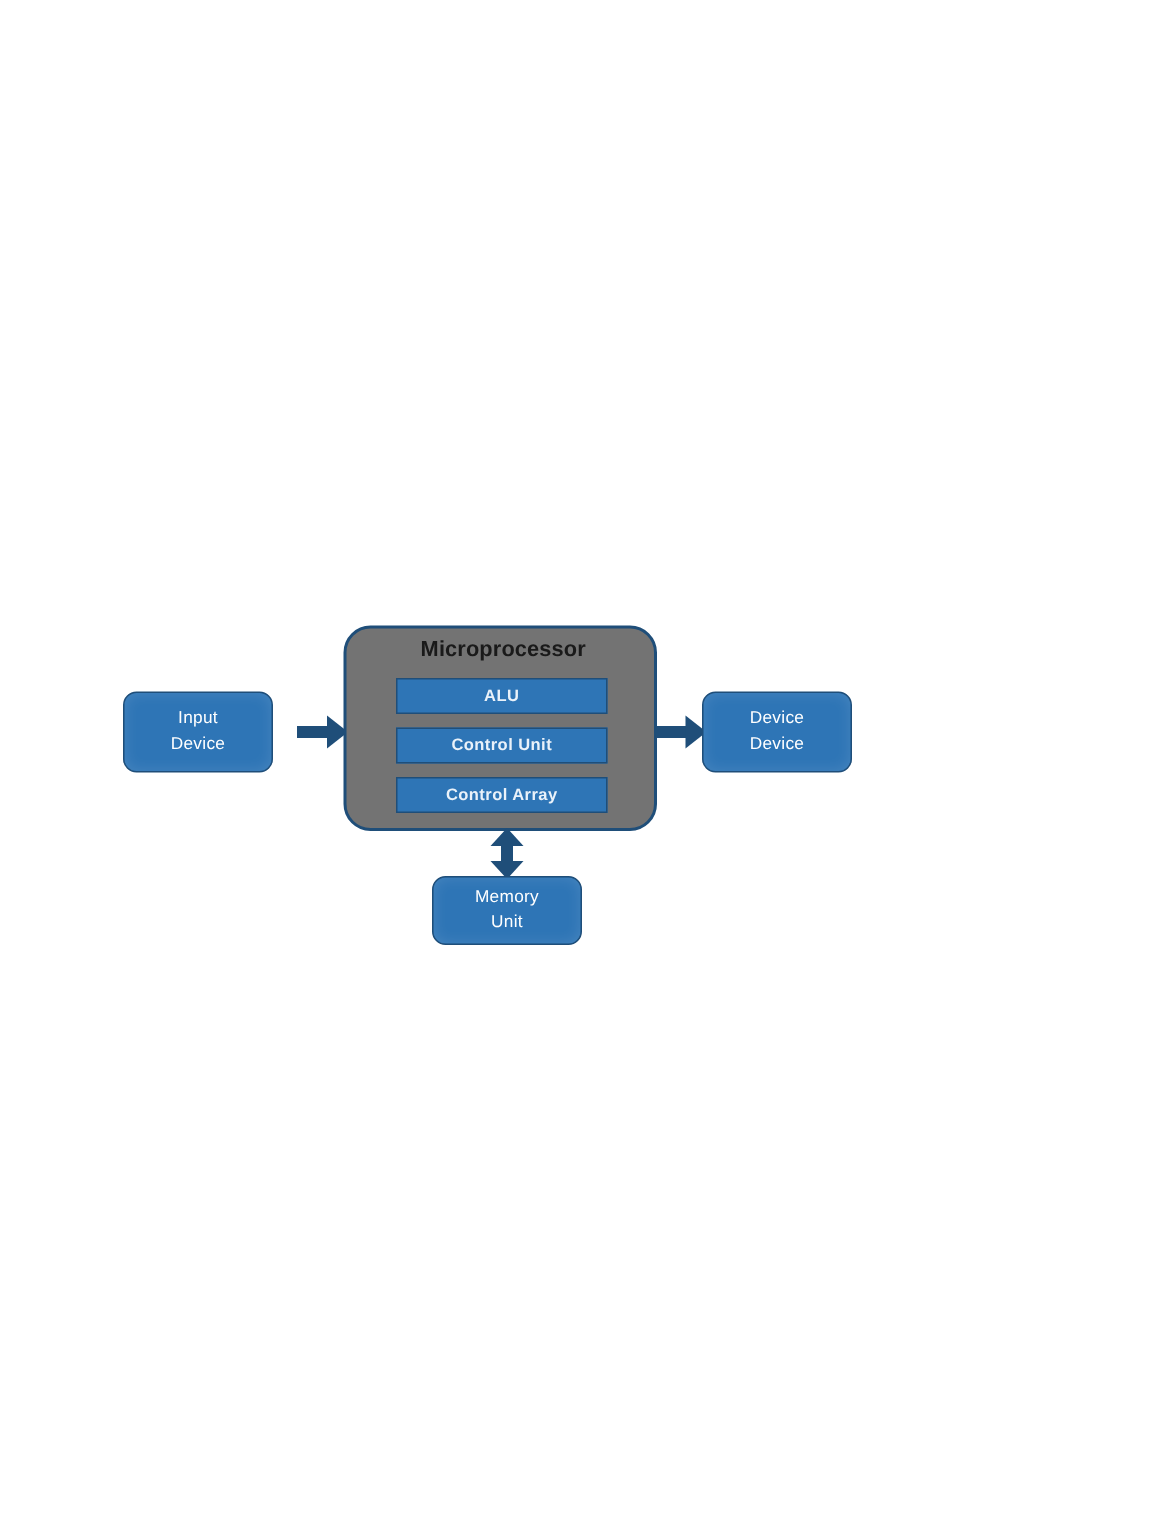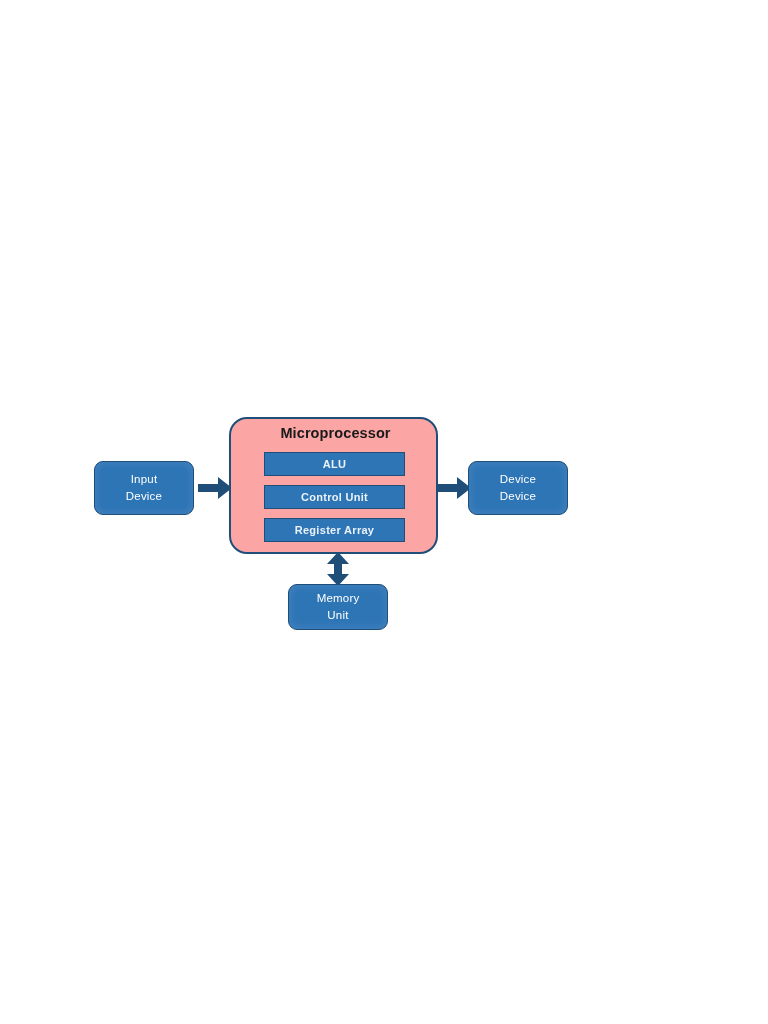--- a/index.html
+++ b/index.html
@@ -41,21 +41,21 @@
   .node .ln { display: block; white-space: nowrap; }
 
   
   #mp-container {
     position: absolute;
     left: 229px;
     top: 417px;
     width: 209px;
     height: 137px;
     box-sizing: border-box;
-    background: #fca5a5;
+    background: #737373;
     border: 2px solid #1f4e79;
     border-radius: 18px;
   }
   #mp-title {
     position: absolute;
     left: 0;
     top: 6px;
     width: 209px;
     text-align: center;
     font-size: 14.5px;
@@ -145,21 +145,21 @@
     left: 0;
     bottom: 0;
     width: 0;
     height: 0;
     border-left: 11px solid transparent;
     border-right: 11px solid transparent;
     border-top: 12px solid #1f4e79;
   }
 
   
-  #node-input  { left: 94px;  top: 461px; width: 100px; height: 54px; }
+  #node-input  { left: 82px;  top: 461px; width: 100px; height: 54px; }
   #node-output { left: 468px; top: 461px; width: 100px; height: 54px; }
   #node-memory { left: 288px; top: 584px; width: 100px; height: 46px; }
 </style>
 </head>
 <body>
 
 <div id="canvas">
 
   <div class="node" id="node-input">
     <span class="ln">Input</span>
@@ -168,21 +168,21 @@
 
   <div class="arrow-h" id="arrow-in">
     <div class="shaft"></div>
     <div class="head"></div>
   </div>
 
   <div id="mp-container">
     <div id="mp-title">Microprocessor</div>
     <div class="unit" id="unit-cu">Control Unit</div>
     <div class="unit" id="unit-alu">ALU</div>
-    <div class="unit" id="unit-ra">Register Array</div>
+    <div class="unit" id="unit-ra">Control Array</div>
   </div>
 
   <div class="arrow-h" id="arrow-out">
     <div class="shaft"></div>
     <div class="head"></div>
   </div>
 
   <div class="node" id="node-output">
     <span class="ln">Device</span>
     <span class="ln">Device</span>

